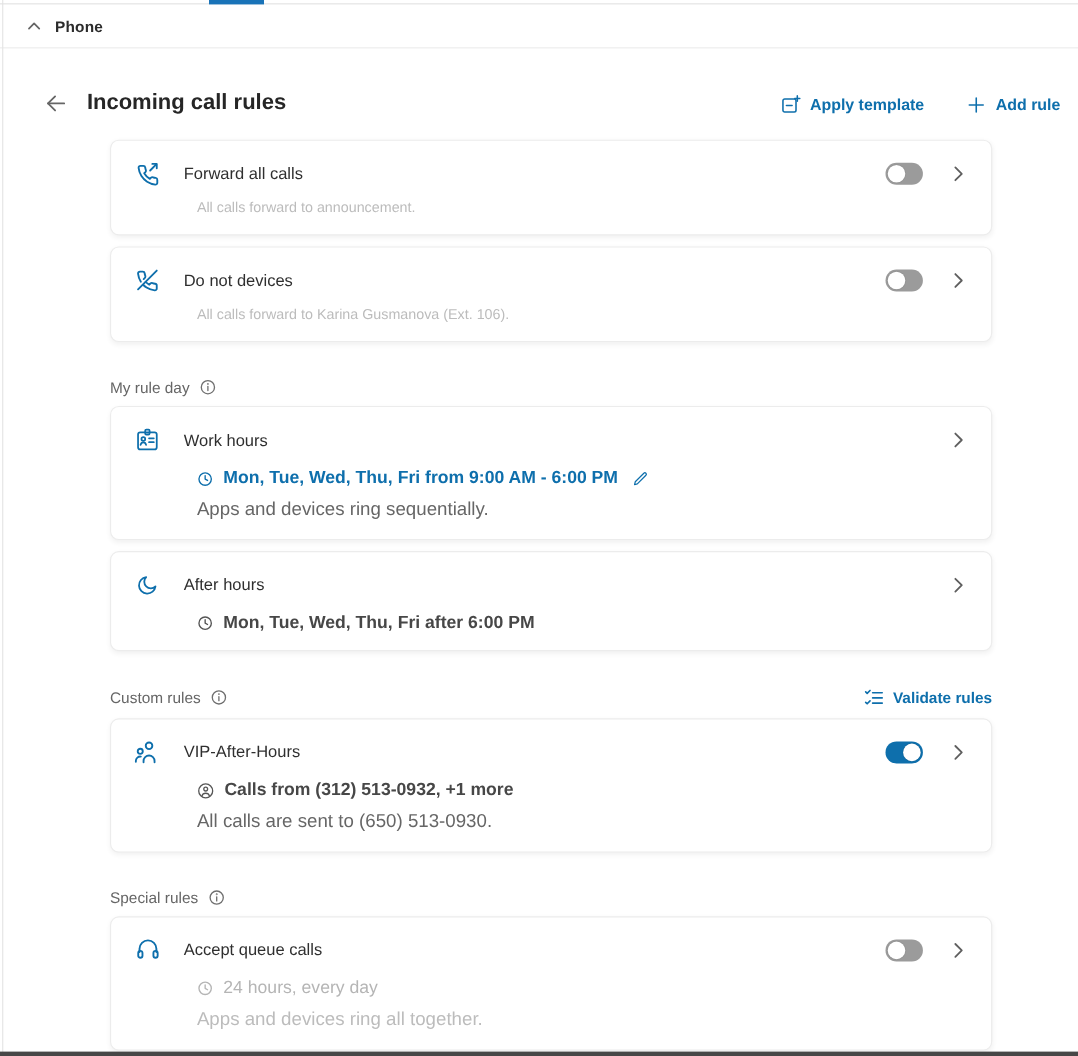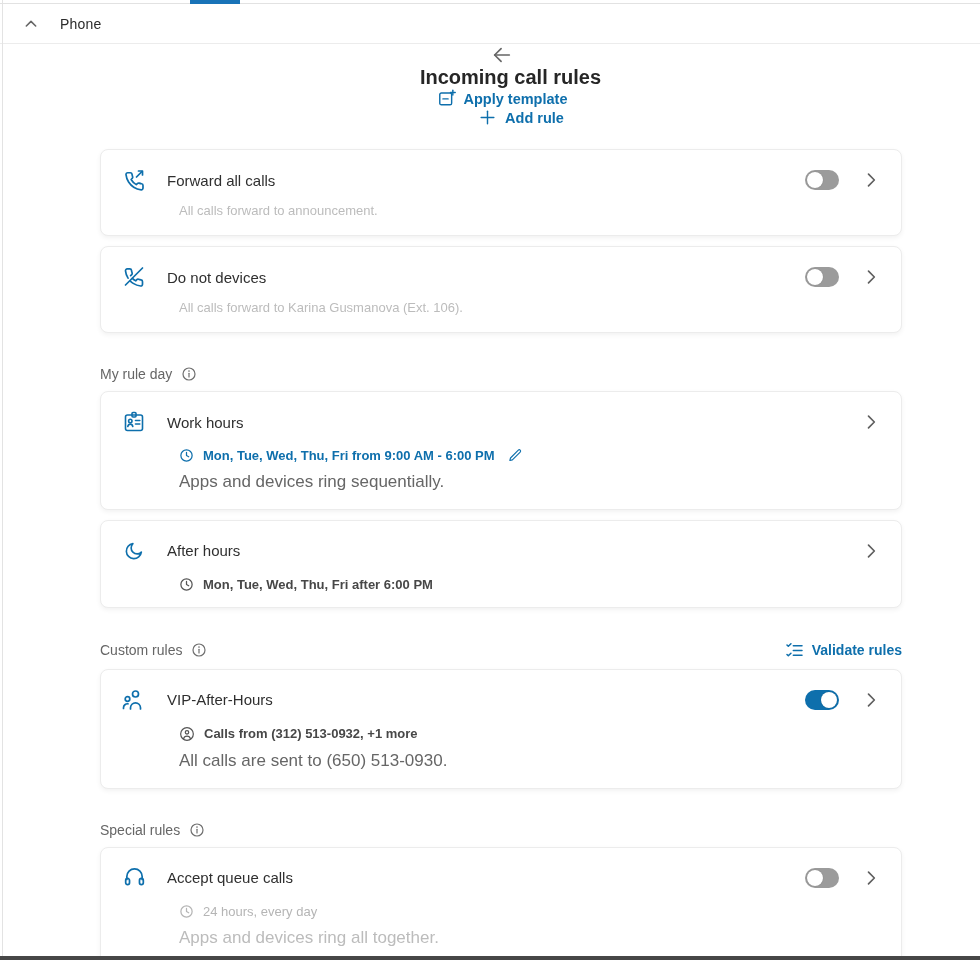--- a/index.html
+++ b/index.html
@@ -8,24 +8,24 @@
   .left-edge { position:absolute; left:2px; top:0; bottom:0; width:1px; background:#e3e3e3; }
   .bottom-edge { position:absolute; left:0; right:0; bottom:0; height:4px; background:#474747; }
 
   
   .tabstrip { position:relative; height:4px; border-bottom:1px solid #e2e2e2; }
   .tab-indicator { position:absolute; left:190px; top:0; width:50px; height:4px; background:#1973b8; }
 
   
   .phone-row { height:40px; display:flex; align-items:center; padding-left:23px; border-bottom:1px solid #ececec; }
   .phone-row .chev-up { color:#666; display:flex; }
-  .phone-label { margin-left:21px; font-size:14px; font-weight:400; color:#2b2b2b; letter-spacing:.2px; }
+  .phone-label { margin-left:11px; font-size:14px; font-weight:700; color:#2b2b2b; letter-spacing:.2px; }
 
   
-  .page-header { display:flex; align-items:center; padding:0 16px 0 40px;flex-direction:column; }
+  .page-header { display:flex; align-items:flex-end; margin-top:38px; padding:0 16px 0 40px; }
   .back-btn { display:flex; align-items:center; color:#666; cursor:pointer; }
   .page-title { margin-left:17px; font-size:20px; font-weight:700; color:#262626; }
   .header-spacer { flex:1; }
   .hdr-link { display:flex; align-items:center; gap:8px; color:#0e6fac; font-size:14.5px; font-weight:700; cursor:pointer; }
   .hdr-link + .hdr-link { margin-left:38px; }
 
   
   .content { width:802px; margin:22px 0 0 100px; }
 
   .card { background:#fff; border:1px solid #ececec; border-radius:8px; box-shadow:0 2px 5px rgba(0,0,0,.055); padding:17px 20px 15px 20px; margin-bottom:10px; }
@@ -34,21 +34,21 @@
   .rule-title { margin-left:20px; font-size:15px; color:#2f2f2f; }
   .card-spacer { flex:1; }
   .chev-right { color:#5f5f5f; display:flex; cursor:pointer; }
 
   .toggle { width:34px; height:20px; border-radius:10px; background:#9b9b9b; position:relative; cursor:pointer; margin-right:22px; }
   .toggle .knob { position:absolute; top:2px; left:2px; width:16px; height:16px; border-radius:50%; background:#fff; box-shadow:0 0 1px rgba(0,0,0,.3); }
   .toggle[data-state="on"] { background:#0e6fac; }
   .toggle[data-state="on"] .knob { left:auto; right:2px; }
 
   .subtitle { margin:10px 0 2px 58px; font-size:13px; color:#bcbcbc; }
-  .detail-row { display:flex; align-items:center; gap:9px; margin:13px 0 0 58px; font-size:13px;text-align:center; }
+  .detail-row { display:flex; align-items:center; gap:9px; margin:13px 0 0 58px; font-size:16px;text-align:center; }
   .detail-row .sm-icon { display:flex; flex:0 0 auto; }
   .sched-blue { color:#0e6fac; font-weight:700; }
   .sched-dark { color:#474747; font-weight:700; }
   .sched-dim  { color:#b5b5b5; font-weight:400; }
   .edit-pencil { color:#0e6fac; display:flex; margin-left:4px; cursor:pointer; }
   .body-line { margin:8px 0 0 58px; font-size:17px; color:#666; line-height:1.35; }
   .body-line.dim { color:#bcbcbc; }
   .body-line.tight { margin-top:5px; }
 
   .section-row { display:flex; align-items:center; margin:33px 0 9px 0; }

